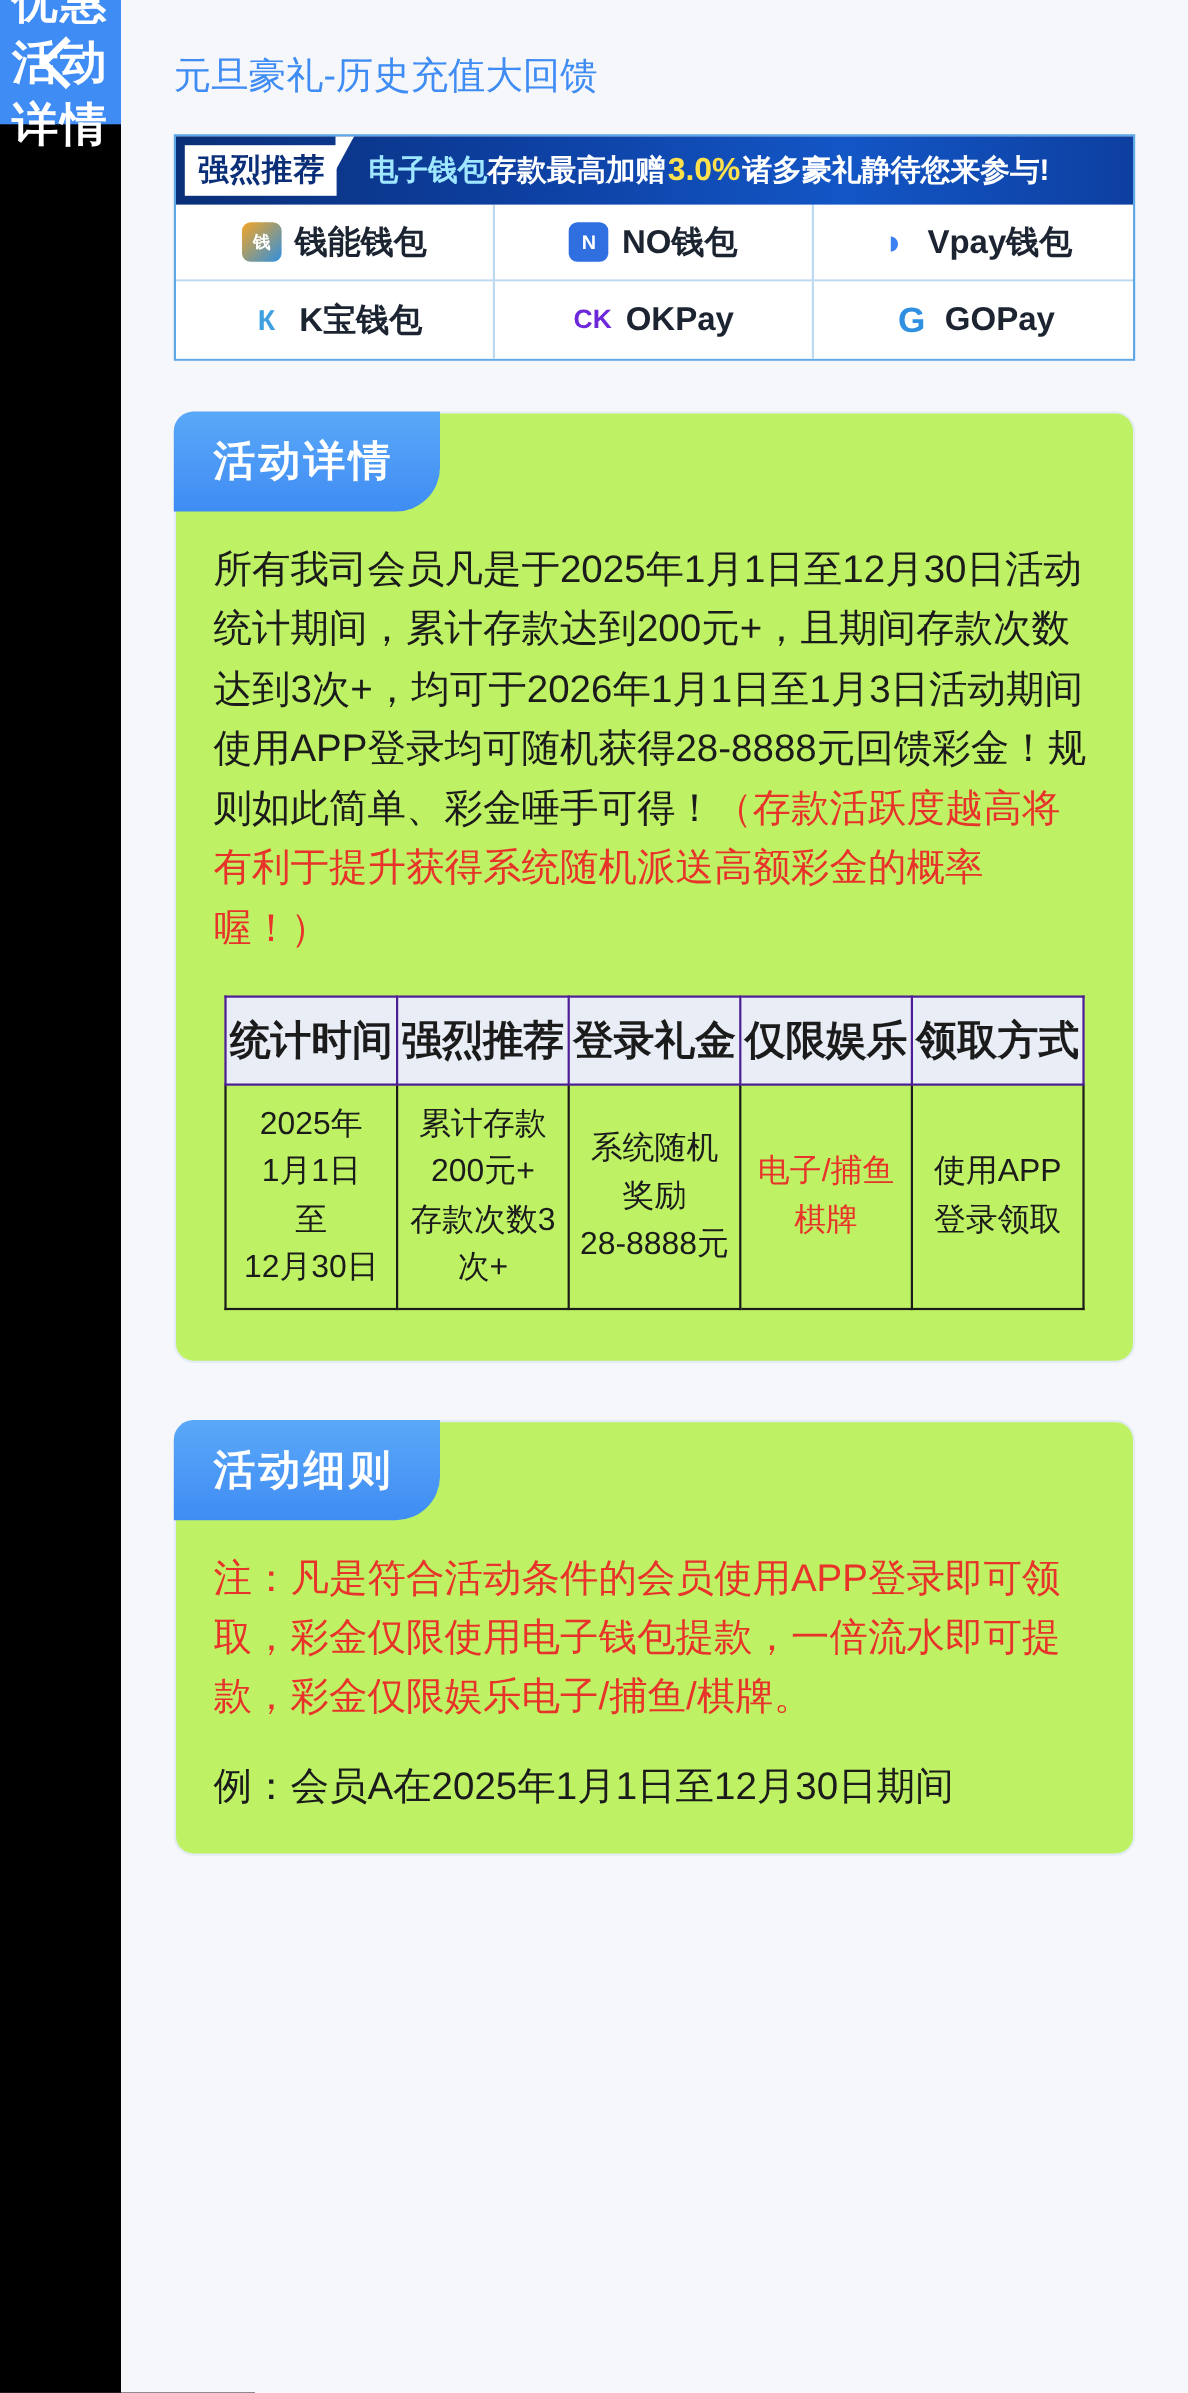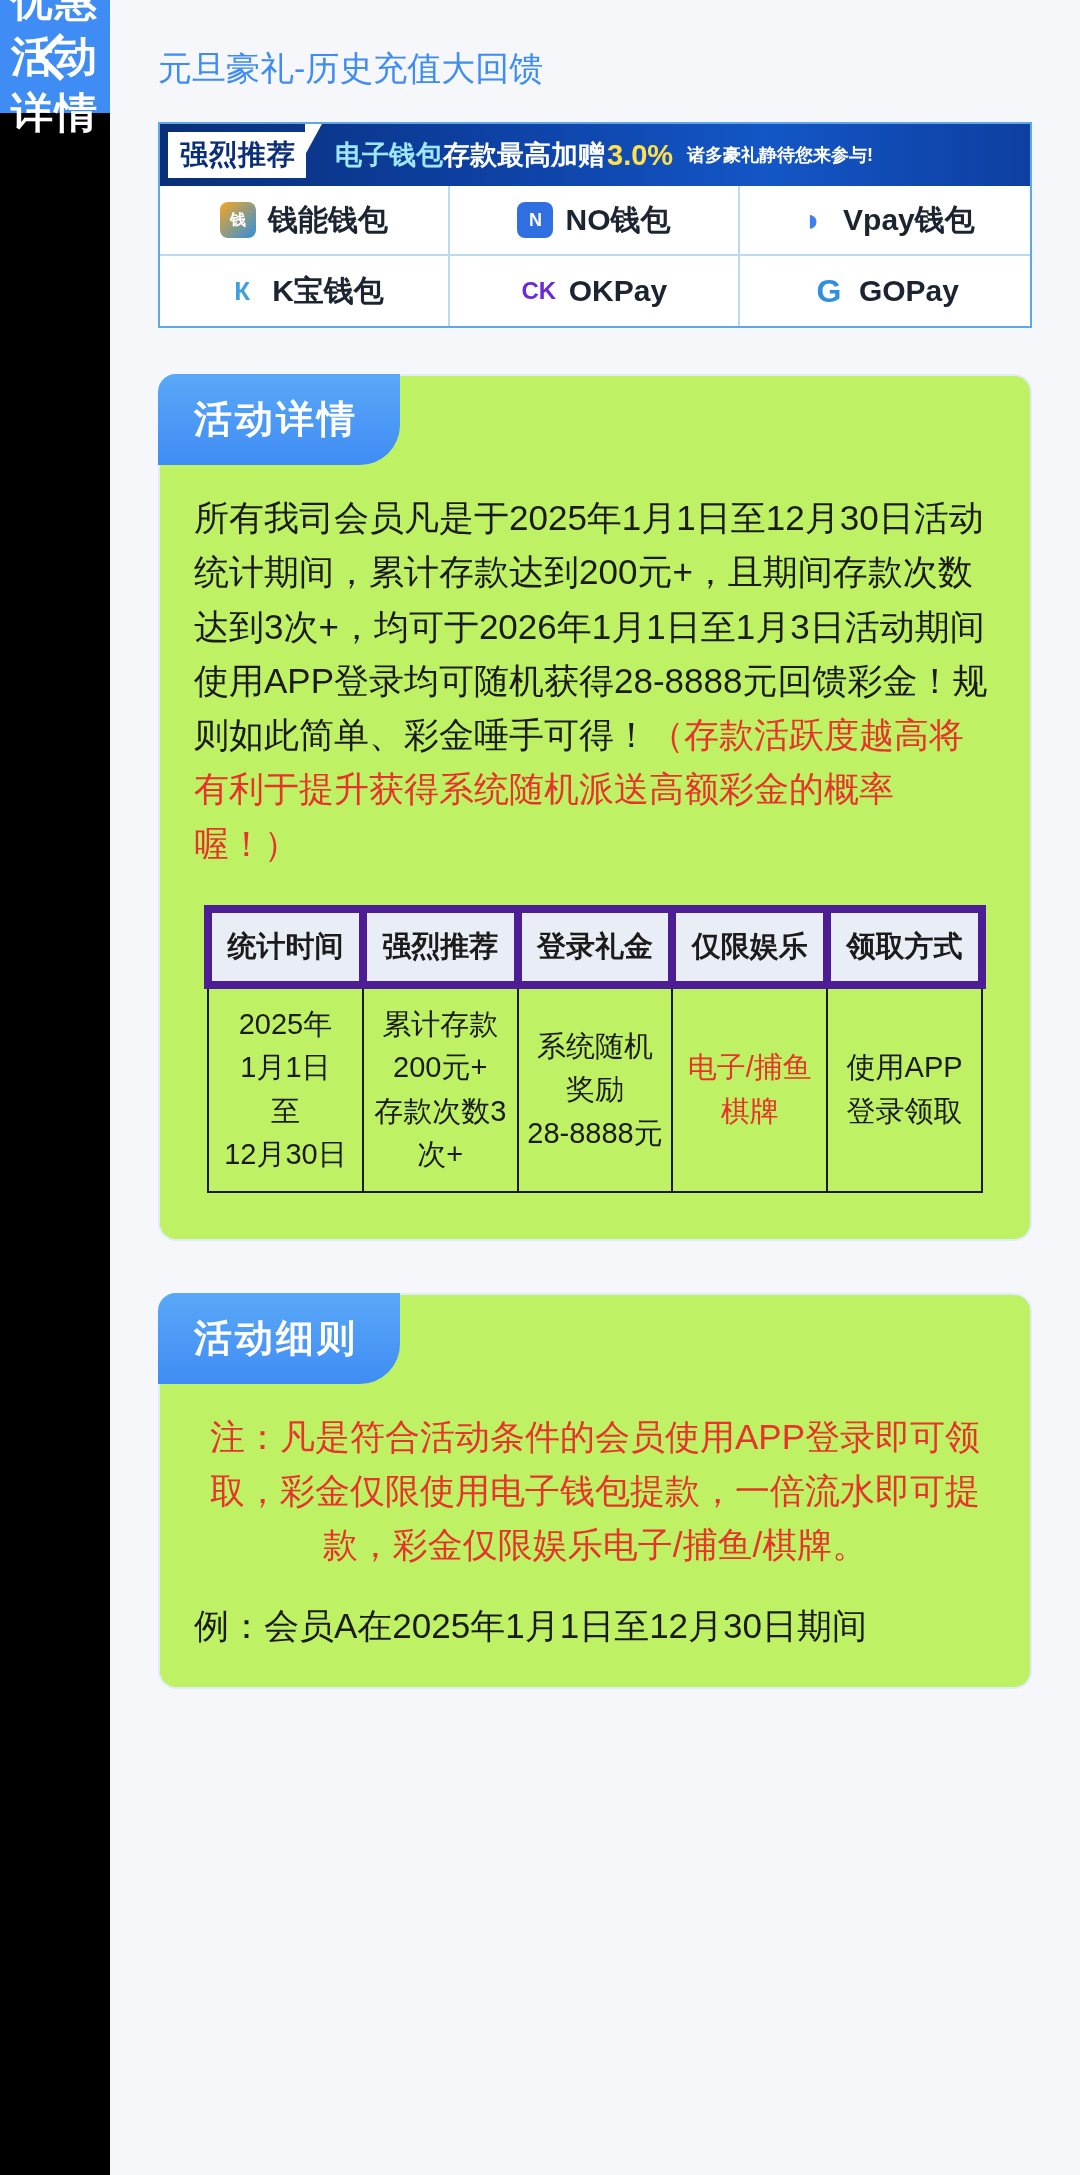--- a/index.html
+++ b/index.html
@@ -122,24 +122,23 @@
   }
   .banner-pct {
     color: #ffe14d;
     font-size: 29px;
     font-weight: bold;
     margin: 12px 2px;
     white-space: nowrap;
   }
   .banner-txt3 {
     color: #ffffff;
-    font-size: 18px;
+    font-size: 27px;
     font-weight: bold;
     white-space: nowrap;
-    margin-left: 12px;
   }
   .wallet-grid {
     display: flex;
     flex-wrap: wrap;
   }
   .wallet-cell {
     width: 33.3333%;
     box-sizing: border-box;
     height: 70px;
     display: flex;
@@ -210,22 +209,22 @@
   }
   
   .detail-table {
     margin: 34px 10px 0 10px;
     border-collapse: collapse;
     width: calc(100% - 20px);
     table-layout: fixed;
   }
   .detail-table th {
     background: #e9eef6;
-    border: 8px solid #4c1d95;
-    font-size: 29px;
+    border: 2px solid #4c1d95;
+    font-size: 37px;
     font-weight: bold;
     color: #1b1b1b;
     padding: 14px 2px;
     text-align: center;
     margin-top: 11px;
   }
   .detail-table td {
     border: 2px solid #1b1b1b;
     font-size: 29px;
     color: #1b1b1b;
@@ -240,21 +239,20 @@
   
   .card2 {
     margin: 52px 48px 0 48px;
   }
   .rules-text {
     font-size: 35px;
     line-height: 1.55;
     color: #e8332a;
     padding: 26px 34px 0 34px;
     word-break: break-all;
-    text-align: center;
   }
   .rules-text2 {
     font-size: 35px;
     line-height: 1.55;
     color: #1b1b1b;
     padding: 26px 34px 0 34px;
     word-break: break-all;
   }
 </style>
 </head>

